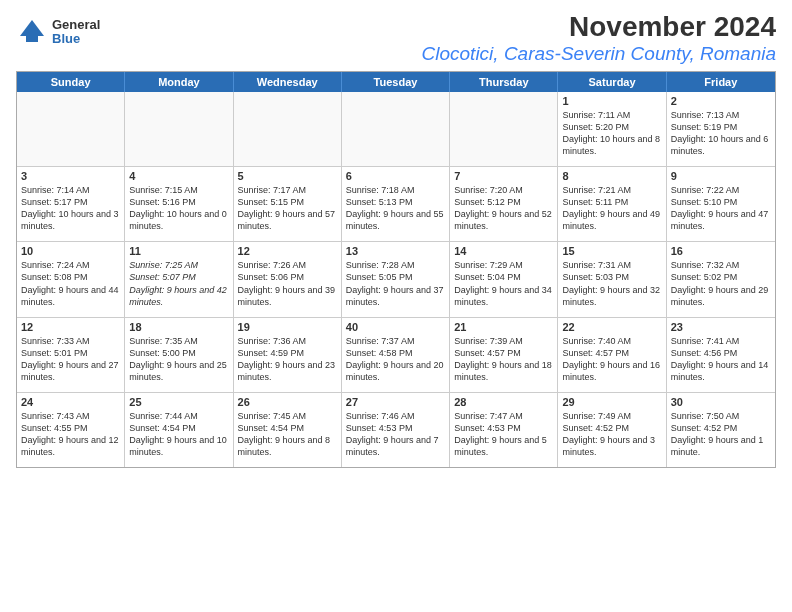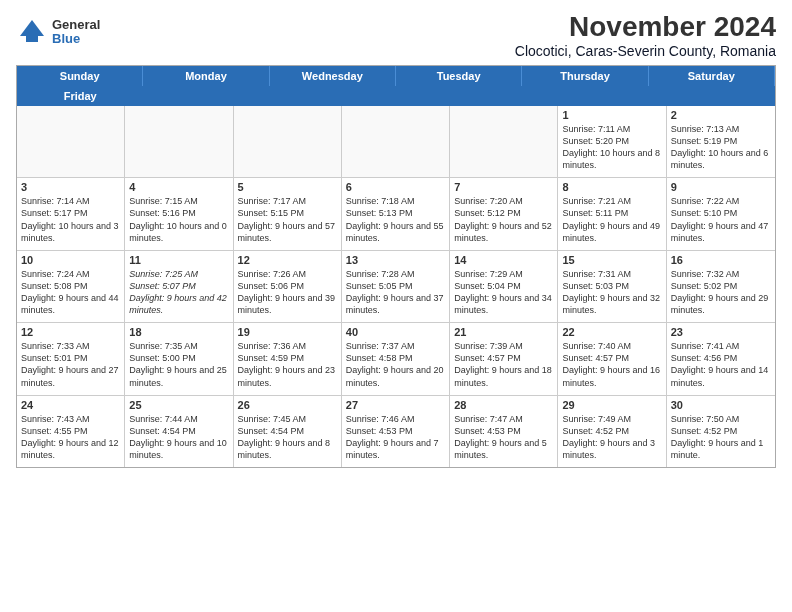--- a/index.html
+++ b/index.html
@@ -47,31 +47,32 @@
     .title-block {
       text-align: right;
     }
     .month-year {
       font-size: 28px;
       font-weight: bold;
       color: #333;
       line-height: 1.1;
     }
     .location {
-      font-size: 14px;
-      color: #0f172a;
+      font-size: 19px;
+      color: #3b82f6;
+      font-style: italic;
     }
     .calendar {
       flex: 1;
       display: flex;
       flex-direction: column;
     }
     .cal-header {
       display: grid;
-      grid-template-columns: repeat(6, 1fr);
+      grid-template-columns: repeat(7, 1fr);
       background: #2a6db5;
     }
     .cal-header-cell {
       color: #fff;
       font-size: 11px;
       font-weight: bold;
       padding: 4px 4px;
       text-align: center;
       border-right: 1px solid #4a8dd5;
     }

